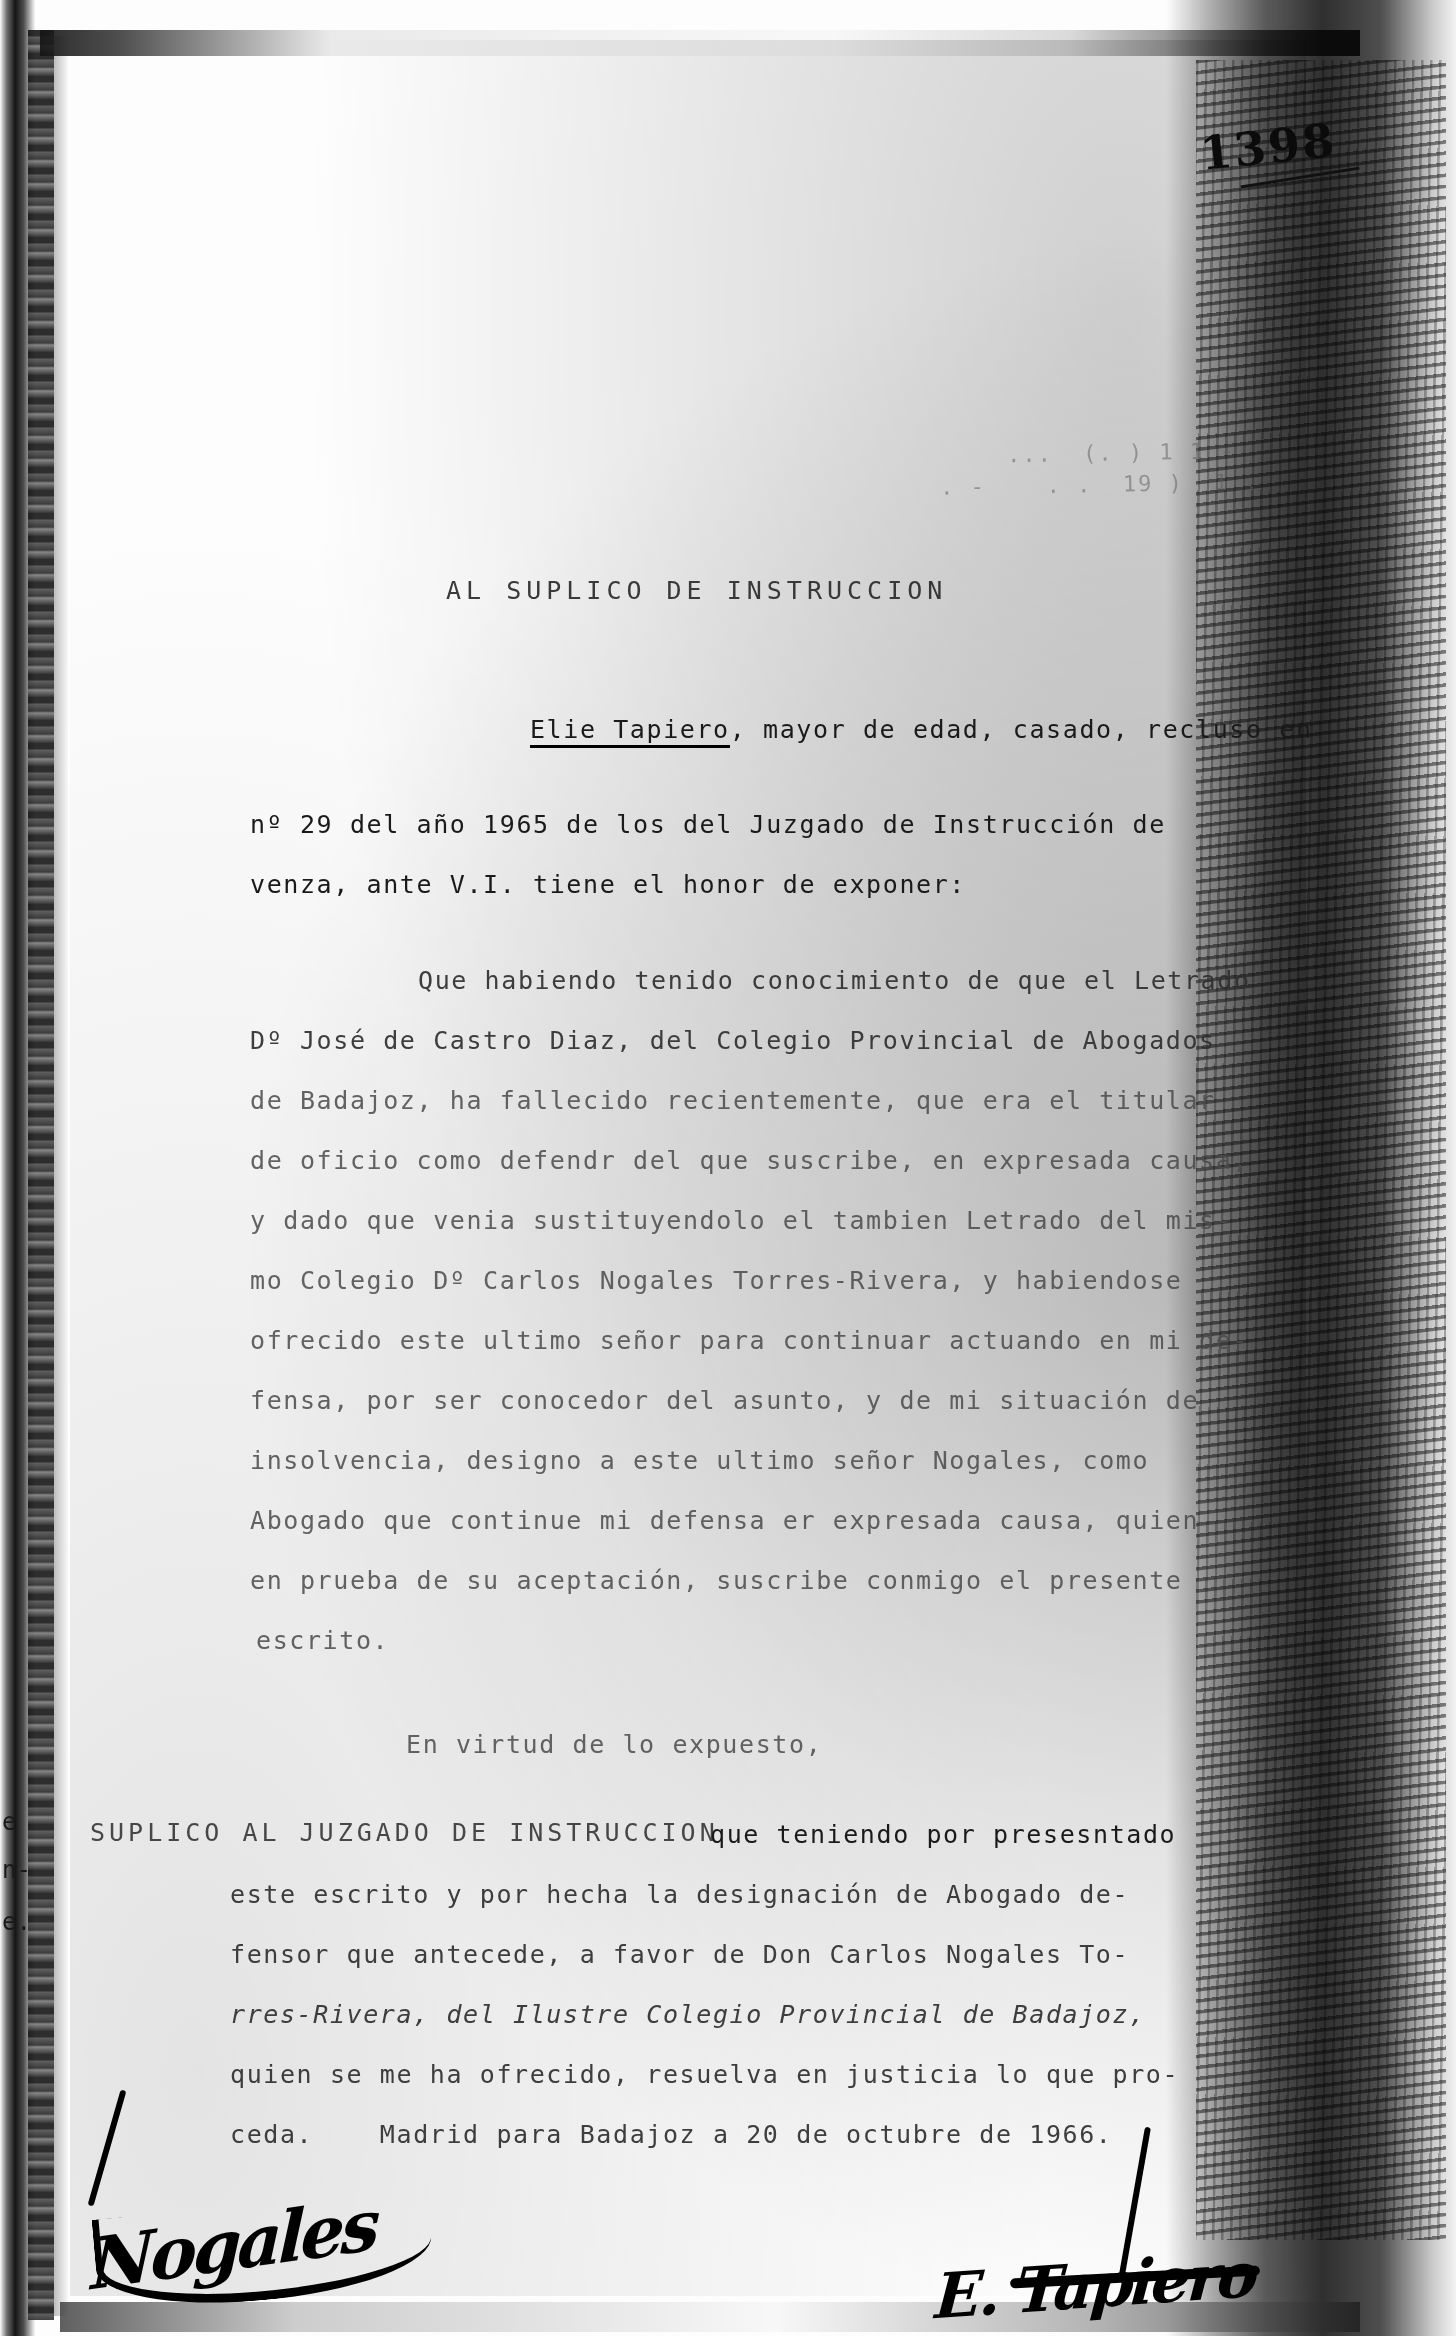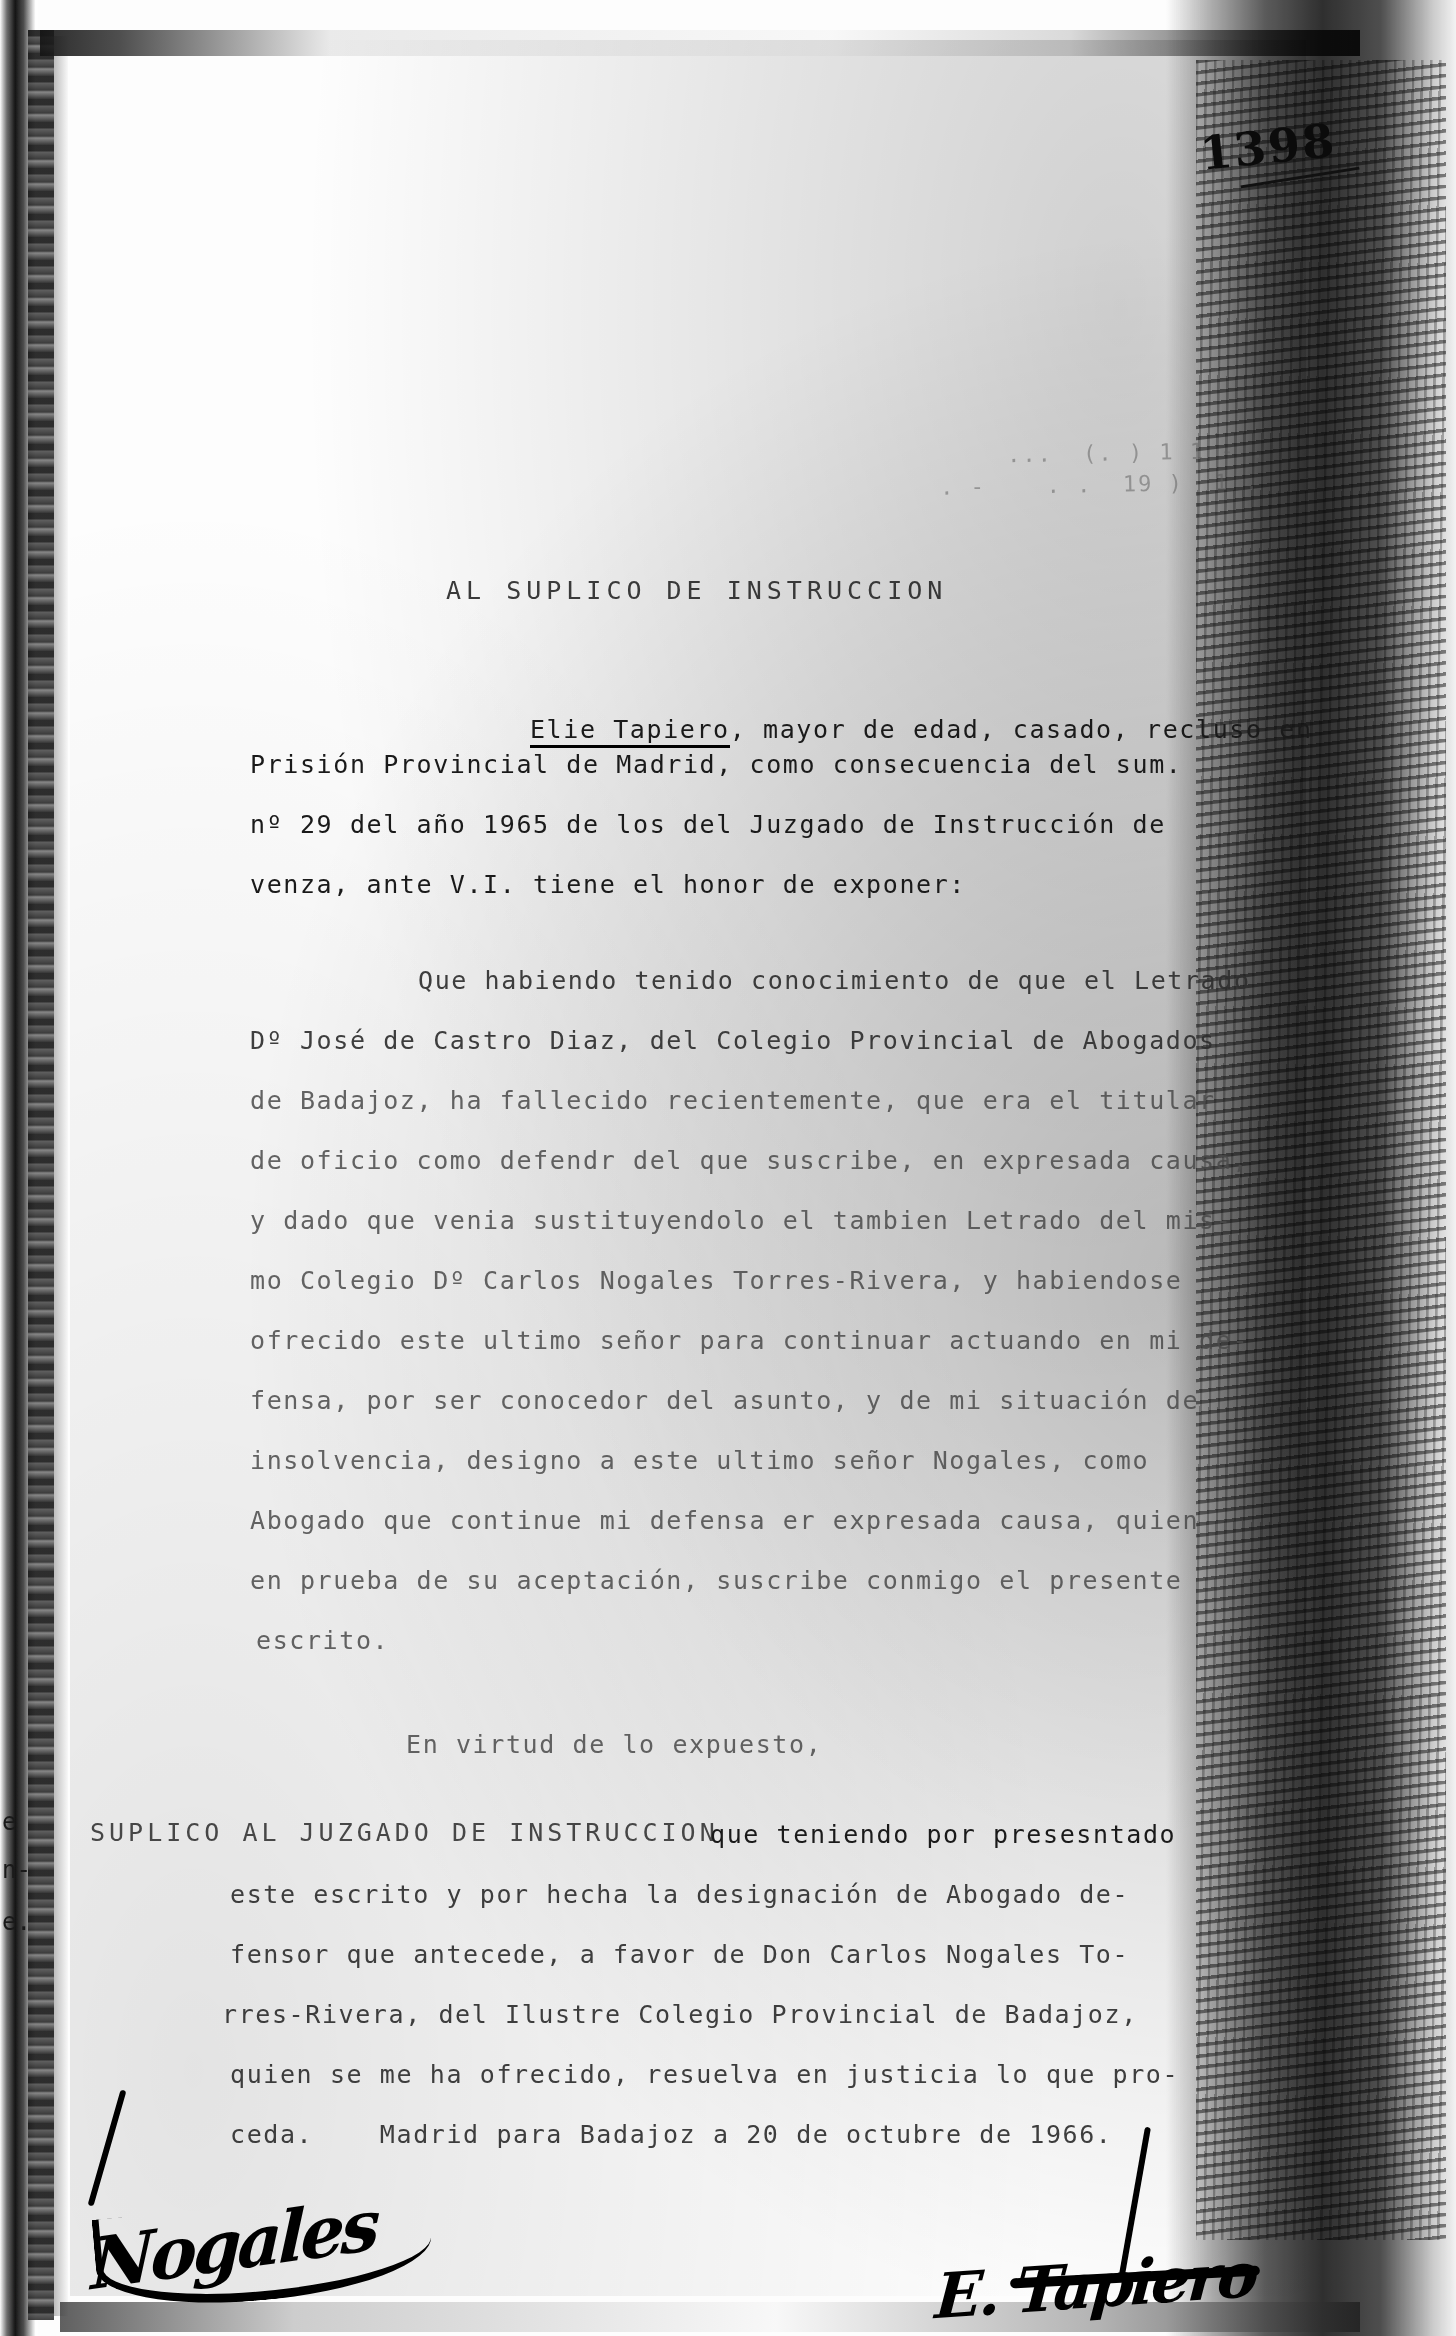--- a/index.html
+++ b/index.html
@@ -245,21 +245,20 @@
 
     <div class="margin-frag" style="top:1808px;">e</div>
     <div class="margin-frag" style="top:1856px;">n-</div>
     <div class="margin-frag" style="top:1908px;">e.</div>
 
     <div class="tline heading f2" style="left:446px; top:578px;">AL SUPLICO DE INSTRUCCION</div>
 
     <div class="tline f1" style="left:430px; top:692px;">
       <span class="underline-word">Elie Tapiero</span><span>, mayor de edad, casado, recluso en</span>
     </div>
-    <div class="tline f1" style="left:250px; top:752px;">Prisión Provincial de Madrid, como consecuencia del sum.</div>
     <div class="tline f1" style="left:250px; top:812px;">nº 29 del año 1965 de los del Juzgado de Instrucción de</div>
     <div class="tline f1" style="left:250px; top:872px;">venza, ante V.I. tiene el honor de exponer:</div>
 
     <div class="tline f2" style="left:418px; top:968px;">Que habiendo tenido conocimiento de que el Letrado</div>
     <div class="tline f2" style="left:250px; top:1028px;">Dº José de Castro Diaz, del Colegio Provincial de Abogados</div>
     <div class="tline f3" style="left:250px; top:1088px;">de Badajoz, ha fallecido recientemente, que era el titular</div>
     <div class="tline f3" style="left:250px; top:1148px;">de oficio como defendr del que suscribe, en expresada causa,</div>
     <div class="tline f3" style="left:250px; top:1208px;">y dado que venia sustituyendolo el tambien Letrado del mis-</div>
     <div class="tline f3" style="left:250px; top:1328px;">ofrecido este ultimo señor para continuar actuando en mi de-</div>
     <div class="tline f3" style="left:250px; top:1268px;">mo Colegio Dº Carlos Nogales Torres-Rivera, y habiendose</div>
@@ -268,21 +267,21 @@
     <div class="tline f3" style="left:250px; top:1508px;">Abogado que continue mi defensa er expresada causa, quien</div>
     <div class="tline f3" style="left:250px; top:1568px;">en prueba de su aceptación, suscribe conmigo el presente</div>
     <div class="tline f3" style="left:256px; top:1628px;">escrito.</div>
 
     <div class="tline f3" style="left:406px; top:1732px;">En virtud de lo expuesto,</div>
 
     <div class="tline f3 heading" style="left:90px; top:1820px; letter-spacing:4px;">SUPLICO AL JUZGADO DE INSTRUCCION</div>
     <div class="tline f1" style="left:710px; top:1822px;">que teniendo por presesntado</div>
     <div class="tline f2" style="left:230px; top:1882px;">este escrito y por hecha la designación de Abogado de-</div>
     <div class="tline f2" style="left:230px; top:1942px;">fensor que antecede, a favor de Don Carlos Nogales To-</div>
-    <div class="tline f2" style="left:222px; top:2002px;">rres-Rivera, del Ilustre Colegio Provincial de Badajoz,</div>
+    <div class="tline f2" style="left:230px; top:2002px;font-style:italic;">rres-Rivera, del Ilustre Colegio Provincial de Badajoz,</div>
     <div class="tline f2" style="left:230px; top:2062px;">quien se me ha ofrecido, resuelva en justicia lo que pro-</div>
     <div class="tline f2" style="left:230px; top:2122px;">ceda.    Madrid para Badajoz a 20 de octubre de 1966.</div>
 
     <div id="sig-left-flourish"></div>
     <div id="sig-left-stroke"></div>
     <div class="sig" id="sig-left">Nogales</div>
 
     <div id="sig-right-tail"></div>
     <div id="sig-right-stroke"></div>
     <div class="sig" id="sig-right">E. Tapiero</div>

